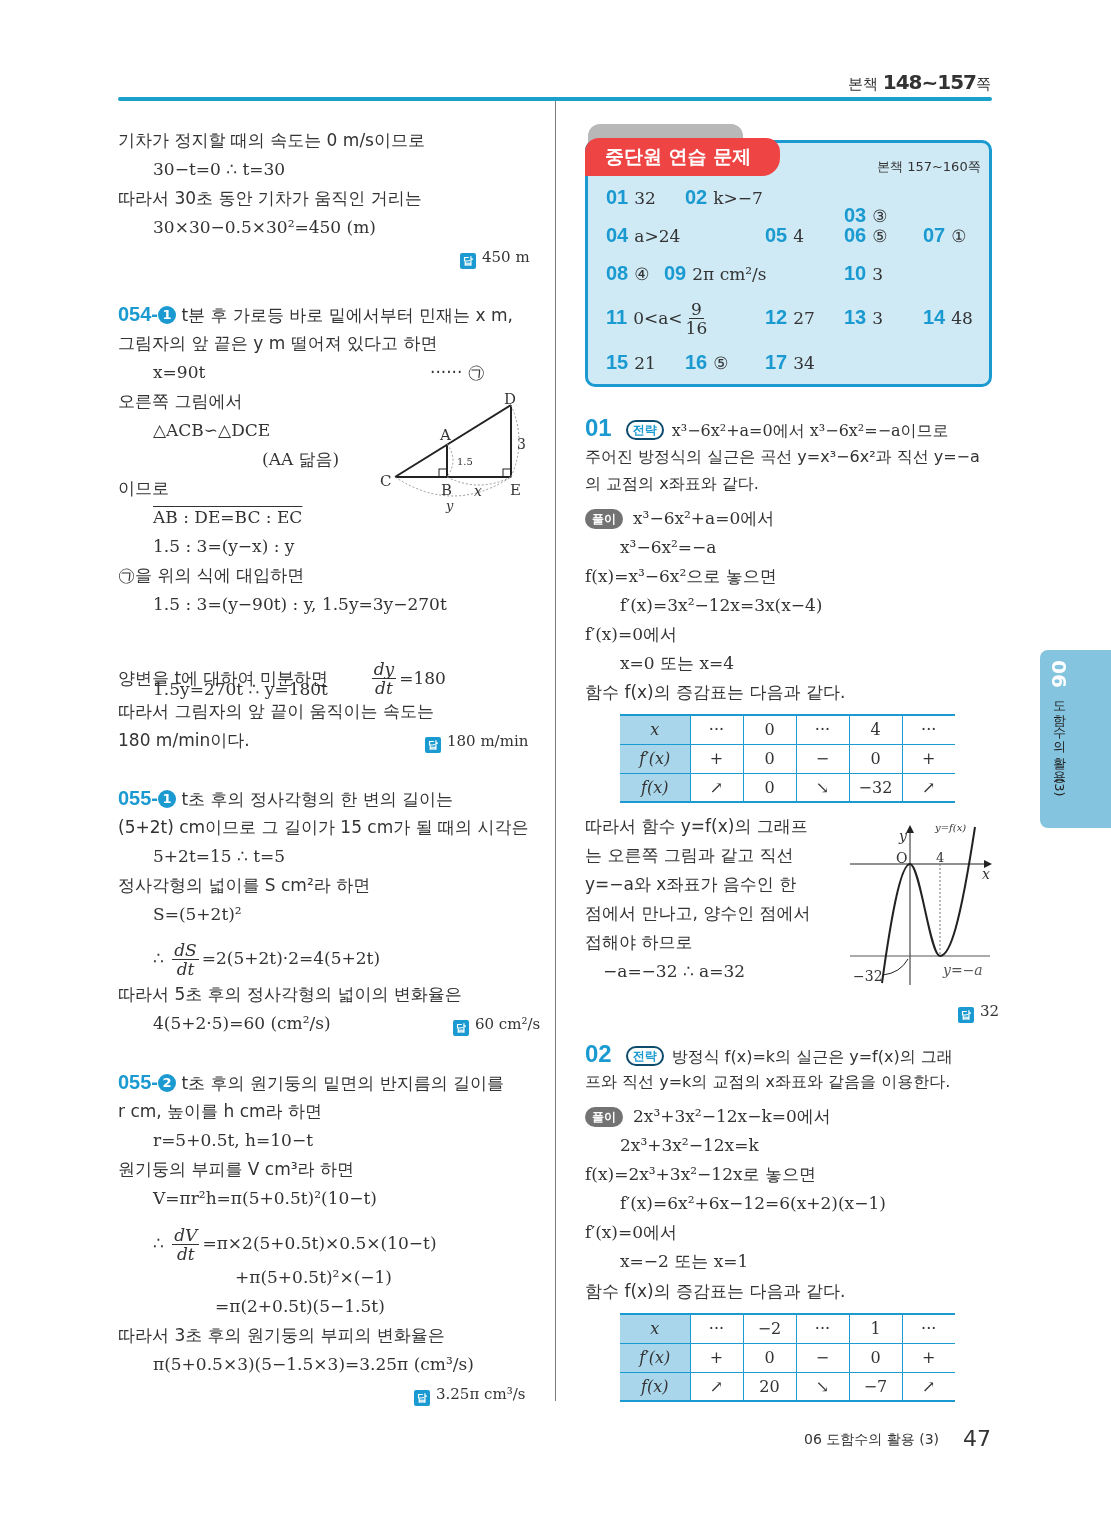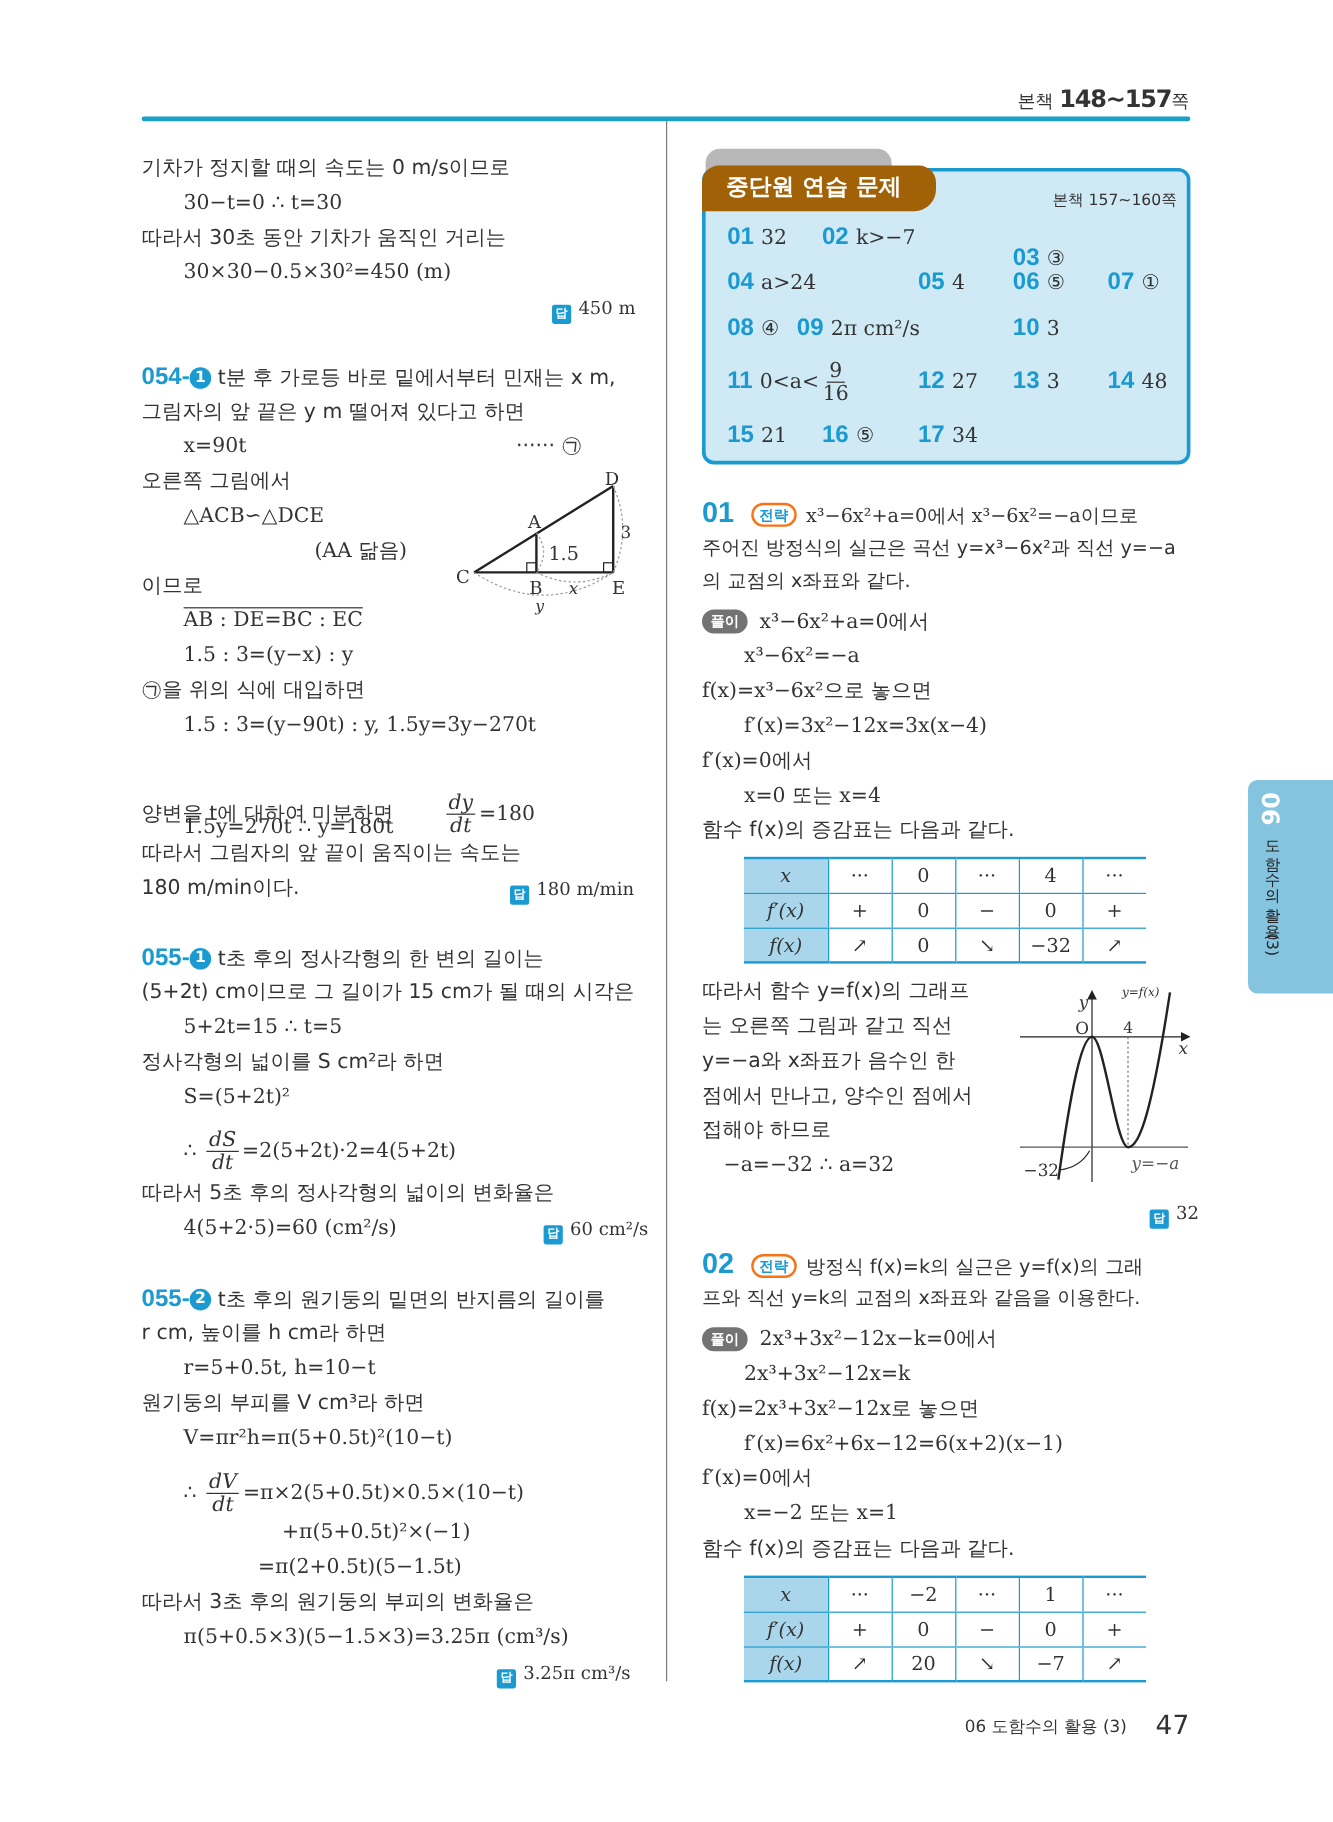--- a/index.html
+++ b/index.html
@@ -21,27 +21,27 @@
 
   .prob-no { color: #1a9ad0; font-weight: bold; font-size: 20px; font-family: "Liberation Sans", sans-serif; }
   .circ-no { display: inline-block; width: 18px; height: 18px; border-radius: 50%; background: #1a9ad0; color: #fff; font-size: 13px; line-height: 18px; text-align: center; font-weight: bold; vertical-align: 2px; }
 
   .frac { display: inline-flex; flex-direction: column; align-items: center; vertical-align: middle; font-size: 17px; line-height: 18px; margin: 0 3px; }
   .frac .num { border-bottom: 1px solid #333; padding: 0 2px; }
 
   
   .sumbox { position: absolute; left: 585px; top: 140px; width: 407px; height: 247px; background: #cfe9f5; border: 3px solid #1a9ad0; border-radius: 10px; }
   .sum-tab-shadow { position: absolute; left: 588px; top: 124px; width: 155px; height: 30px; background: #b8b8b8; border-radius: 12px 12px 0 0; }
-  .sum-tab { position: absolute; left: 585px; top: 138px; width: 195px; height: 38px; background: #a16207; border-radius: 14px 14px 18px 0; color: #fff; font-weight: bold; font-size: 19px; line-height: 36px; padding-left: 20px; }
+  .sum-tab { position: absolute; left: 585px; top: 138px; width: 195px; height: 38px; background: #ef4444; border-radius: 14px 14px 18px 0; color: #fff; font-weight: bold; font-size: 19px; line-height: 36px; padding-left: 20px; }
   .sum-ref { position: absolute; left: 877px; top: 158px; font-size: 13px; color: #333; }
   .si { position: absolute; font-size: 17px; white-space: nowrap; color: #333; }
   .si .n { color: #1a9ad0; font-weight: bold; font-size: 20px; font-family: "Liberation Sans", sans-serif; margin-right: 6px; }
 
   
-  .jr { display: inline-block; border: 2px solid #f97316; color: #1a9ad0; border-radius: 12px; font-size: 12px; font-weight: bold; padding: 0 5px; line-height: 16px; margin: 0 8px 0 14px; vertical-align: 2px; text-align: right; }
+  .jr { display: inline-block; border: 2px solid #0c4a6e; color: #1a9ad0; border-radius: 12px; font-size: 12px; font-weight: bold; padding: 0 5px; line-height: 16px; margin: 0 8px 0 14px; vertical-align: 2px; text-align: right; }
   .pu { display: inline-block; background: #737373; color: #fff; border-radius: 10px; font-size: 12px; font-weight: bold; padding: 0 7px; line-height: 20px; margin-right: 10px; vertical-align: 1px; }
 
   
   table.inc { position: absolute; border-collapse: collapse; font-size: 16px; }
   table.inc td { border-left: 1px solid #1a9ad0; border-bottom: 1px solid #1a9ad0; height: 29px; text-align: center; width: 53px; font-family: "DejaVu Serif", serif; color: #333; }
   table.inc tr:first-child td { border-top: 2px solid #1a9ad0; }
   table.inc tr:last-child td { border-bottom: 2px solid #1a9ad0; }
   table.inc td.h { background: #a9d6ea; width: 70px; border-left: none; font-style: italic; }
   table.inc td:last-child { border-right: none; }
 
@@ -114,21 +114,21 @@
     <path d="M72 59 Q84 75 72 92" fill="none" stroke="#999" stroke-dasharray="2,2"></path>
     <path d="M136 20 Q152 56 136 92" fill="none" stroke="#999" stroke-dasharray="2,2"></path>
     <path d="M72 92 Q104 108 136 92" fill="none" stroke="#999" stroke-dasharray="2,2"></path>
     <path d="M20 92 Q78 130 136 92" fill="none" stroke="#999" stroke-dasharray="2,2"></path>
   </svg>
   <span class="line serif" style="left:440px;top:423px;font-size:15px;">A</span>
   <span class="line serif" style="left:441px;top:478px;font-size:15px;">B</span>
   <span class="line serif" style="left:380px;top:469px;font-size:15px;">C</span>
   <span class="line serif" style="left:504px;top:387px;font-size:15px;">D</span>
   <span class="line serif" style="left:510px;top:478px;font-size:15px;">E</span>
-  <span class="line serif" style="left:457px;top:450px;font-size:16px;">1.5</span>
+  <span class="line serif" style="left:457px;top:450px;font-size:10px;">1.5</span>
   <span class="line serif" style="left:517px;top:432px;font-size:14px;">3</span>
   <span class="line it" style="left:474px;top:479px;font-size:14px;">x</span>
   <span class="line it" style="left:446px;top:494px;font-size:13px;">y</span>
 
   <div class="line" style="left:118px;top:786px;">
     <span class="prob-no">055-</span><span class="circ-no">1</span>
     <span>t초 후의 정사각형의 한 변의 길이는</span>
   </div>
   <div class="line" style="left:118px;top:815px;">(5+2t) cm이므로 그 길이가 15 cm가 될 때의 시각은</div>
   <div class="line serif ind" style="left:118px;top:844px;">5+2t=15        ∴ t=5</div>

